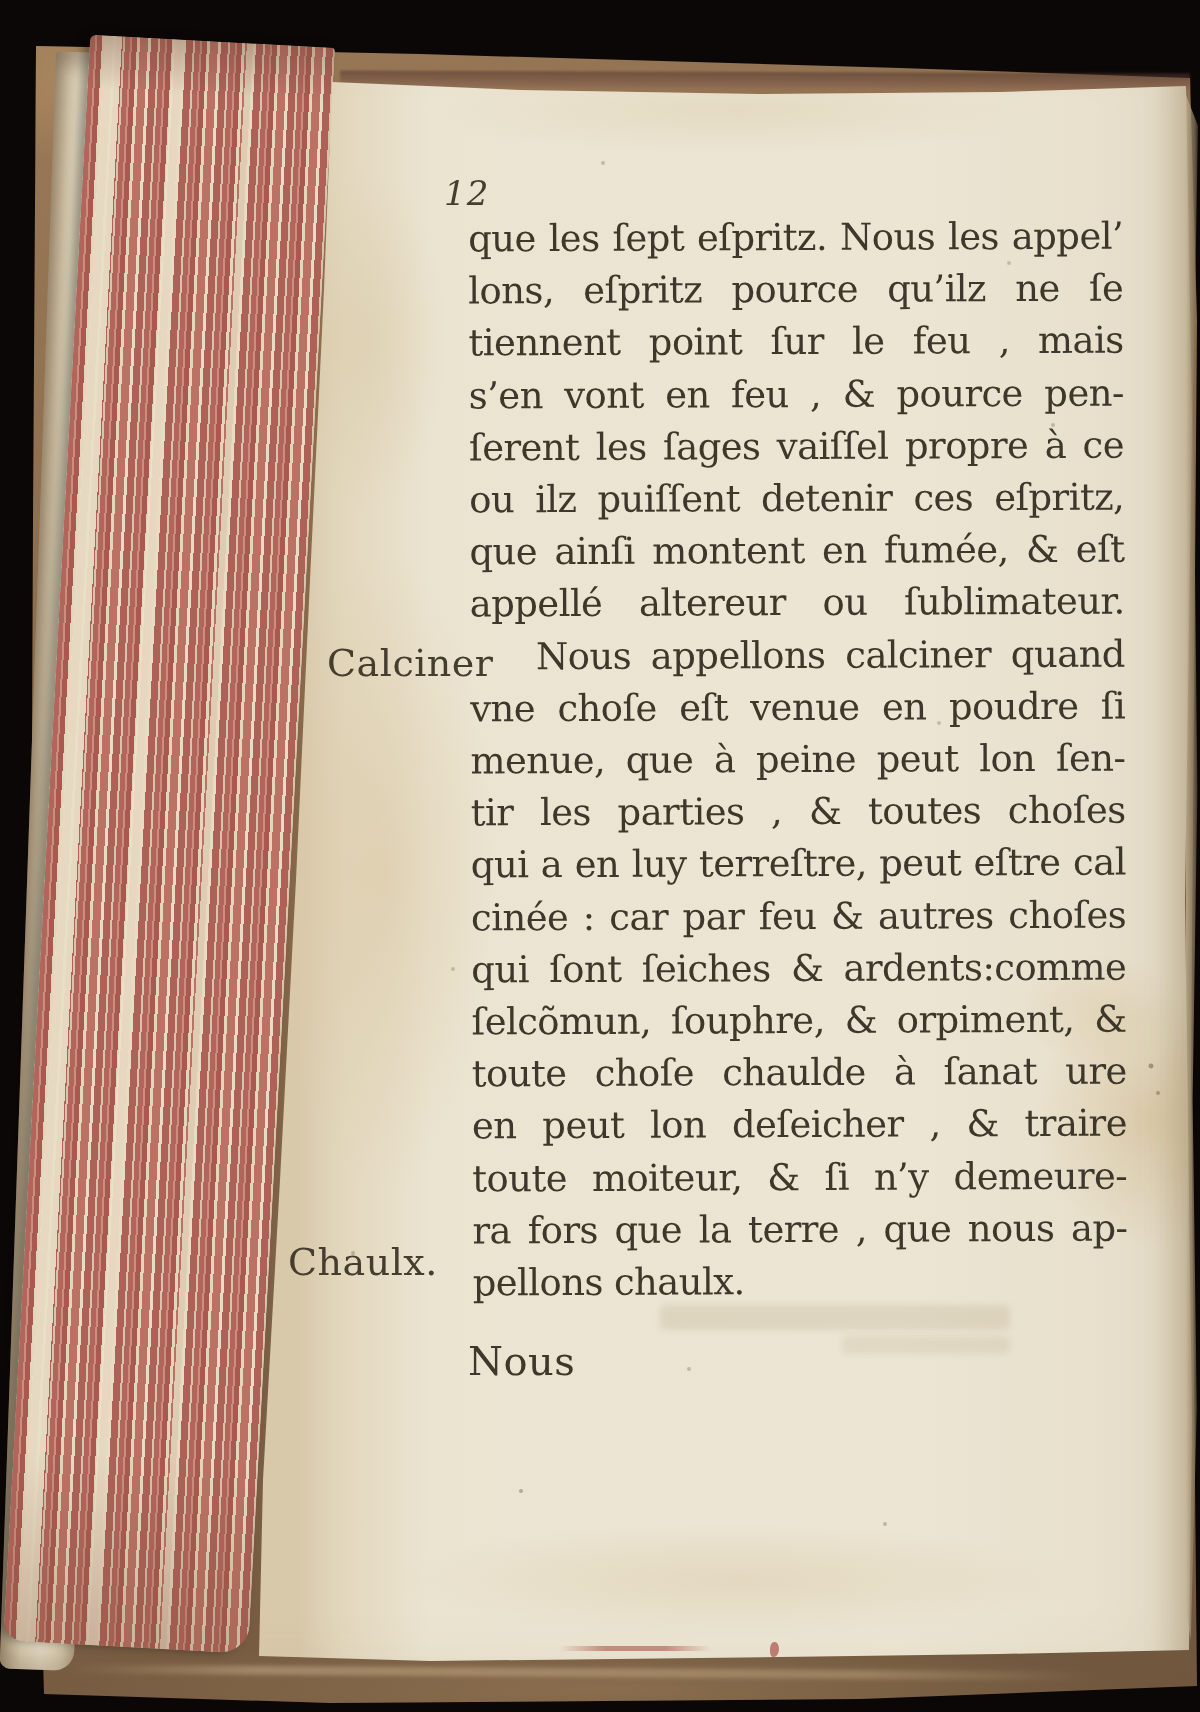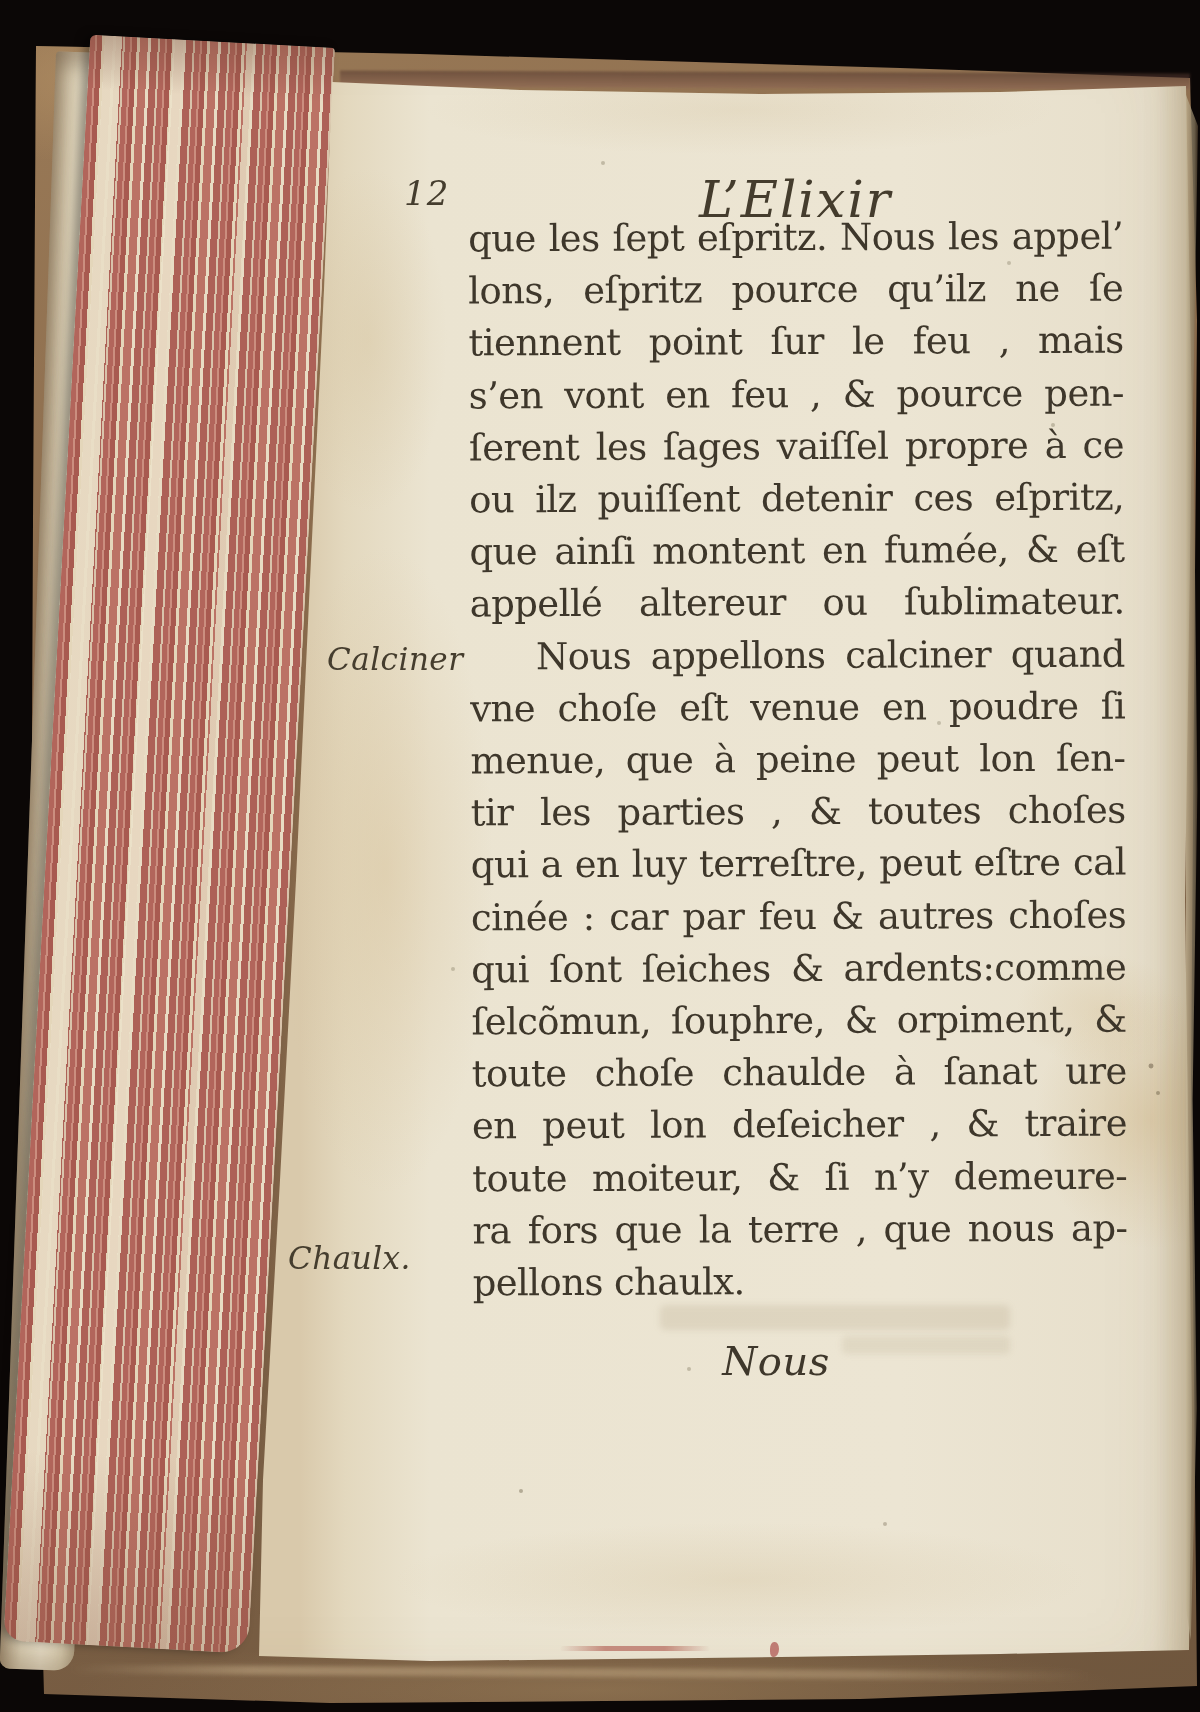--- a/index.html
+++ b/index.html
@@ -92,43 +92,43 @@
       938px 722px 0 1px rgba(95,85,60,.28), 1150px 1065px 0 1.5px rgba(90,78,55,.45),
       1157px 1092px 0 1px rgba(90,78,55,.4), 688px 1368px 0 1px rgba(95,85,60,.3),
       452px 968px 0 1px rgba(95,85,60,.28), 1008px 262px 0 1px rgba(95,85,60,.28);
   }
   
   .ghost1{position:absolute;left:660px;top:1305px;width:350px;height:25px;
     background:rgba(150,128,92,.16);border-radius:6px;filter:blur(3px);}
   .ghost2{position:absolute;left:842px;top:1336px;width:168px;height:18px;
     background:rgba(150,128,92,.13);border-radius:5px;filter:blur(3px);}
   .folio{
-    position:absolute;left:404px;top:173px;font-size:34px;font-style:italic;
+    position:absolute;left:444px;top:173px;font-size:34px;font-style:italic;
     letter-spacing:1px;color:#453d2e;
   }
   .runtitle{
     position:absolute;left:468px;top:170px;width:655px;text-align:center;
     font-size:51px;font-style:italic;letter-spacing:2px;color:#443c2d;
   }
   .textcol{
     position:absolute;left:468px;top:219px;width:655px;height:1120px;
     font-size:37px;letter-spacing:-0.6px;line-height:1;color:#3e372b;
     transform:rotate(-0.25deg);transform-origin:50% 0;
   }
   .bline{position:absolute;left:0;width:655px;text-align:justify;white-space:normal;}
   .bline::after{content:"";display:inline-block;width:100%;height:0;}
   .bline.noj{text-align:left;}
   .bline.noj::after{content:none;}
   .bline.ind{text-indent:66px;}
   .mnote{
-    position:absolute;font-style:italic;font-size:31px;letter-spacing:.5px;color:#453d2e;
+    position:absolute;font-size:38px;letter-spacing:.5px;color:#453d2e;
   }
   .catchword{
-    position:absolute;left:468px;top:1338px;width:616px;text-align:center;
-    font-size:40px;color:#3e372b;letter-spacing:.5px;font-style:italic;
+    position:absolute;left:468px;top:1338px;width:616px;text-align:left;
+    font-size:40px;color:#3e372b;letter-spacing:.5px;
   }
 </style>
 </head>
 <body>
 
 <div>
 
   <div class="leather"></div>
   <div class="leather-sheen"></div>
   <div class="top-edge-tint"></div>
@@ -140,21 +140,20 @@
   <div class="page">
 
     <div class="red-smear"></div>
     <div class="red-dot"></div>
     <div class="specks"></div>
     <div class="ghost1"></div>
     <div class="ghost2"></div>
 
     <div class="folio">12</div>
 
-    <div class="runtitle">L’Elixir</div>
 
     <div class="mnote" style="left:327px;top:641px;">Calciner</div>
 
     <div class="mnote" style="left:288px;top:1240px;">Chaulx.</div>
 
     <div class="textcol">
       <div class="bline" style="top:0px">que les ſept eſpritz. Nous les appel’</div>
       <div class="bline" style="top:52px">lons, eſpritz pource qu’ilz ne ſe</div>
       <div class="bline" style="top:104px">tiennent point ſur le feu , mais</div>
       <div class="bline" style="top:157px">s’en vont en feu , &amp; pource pen-</div>

